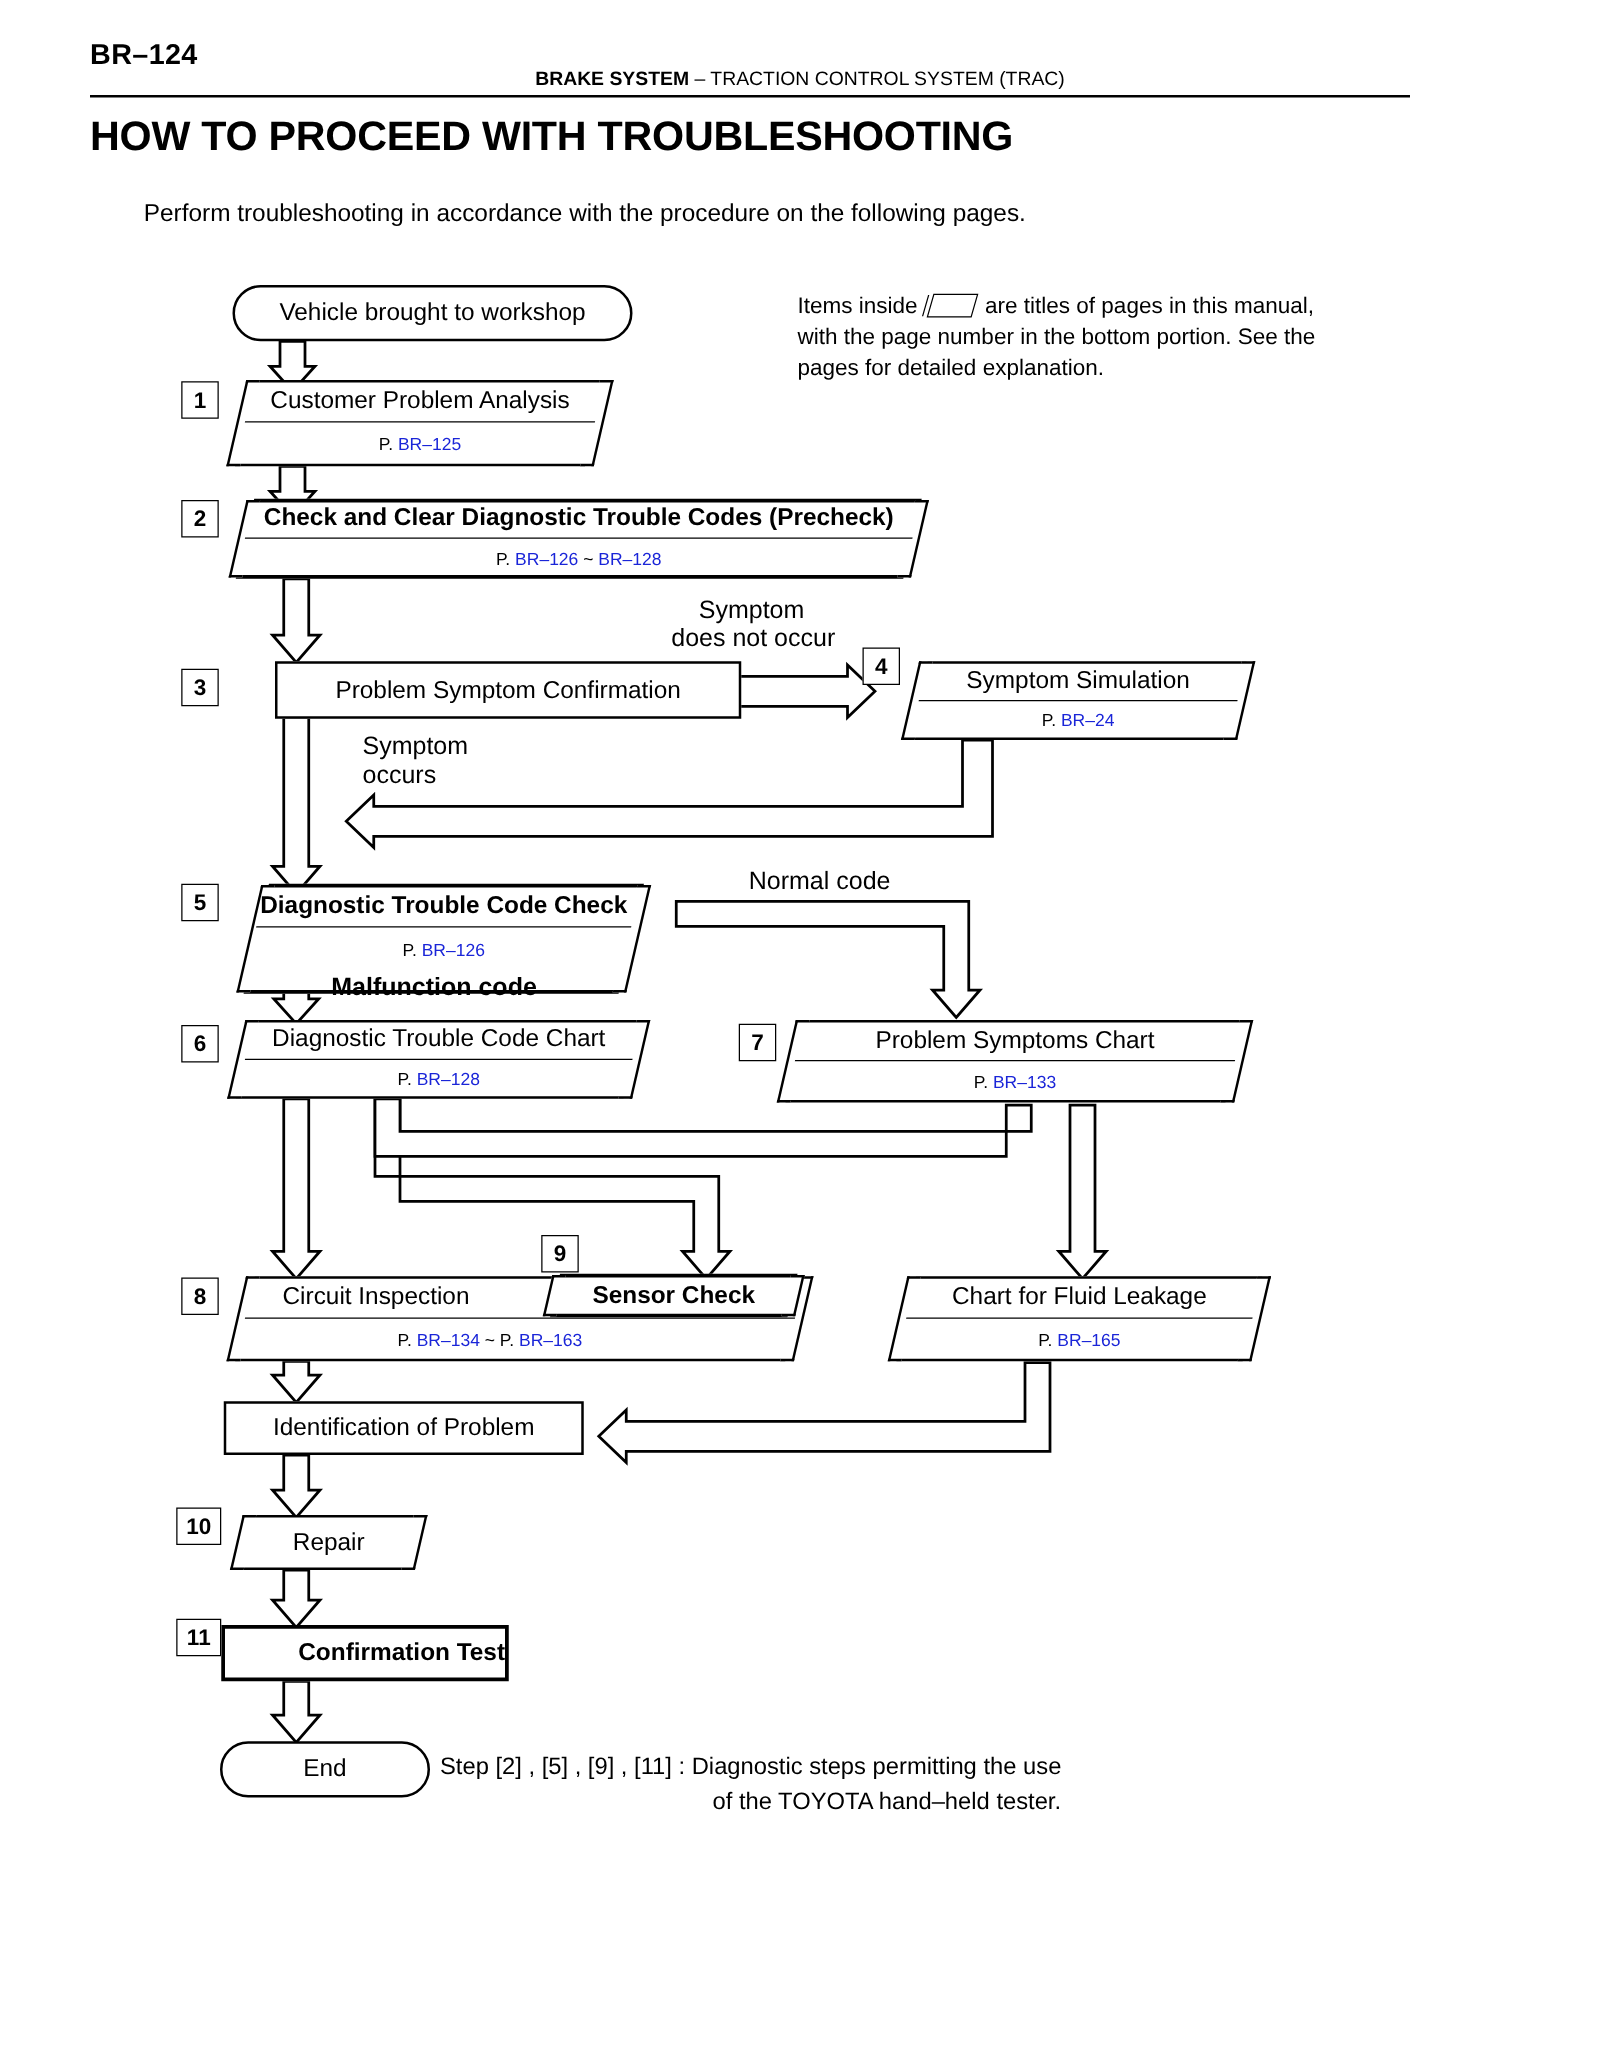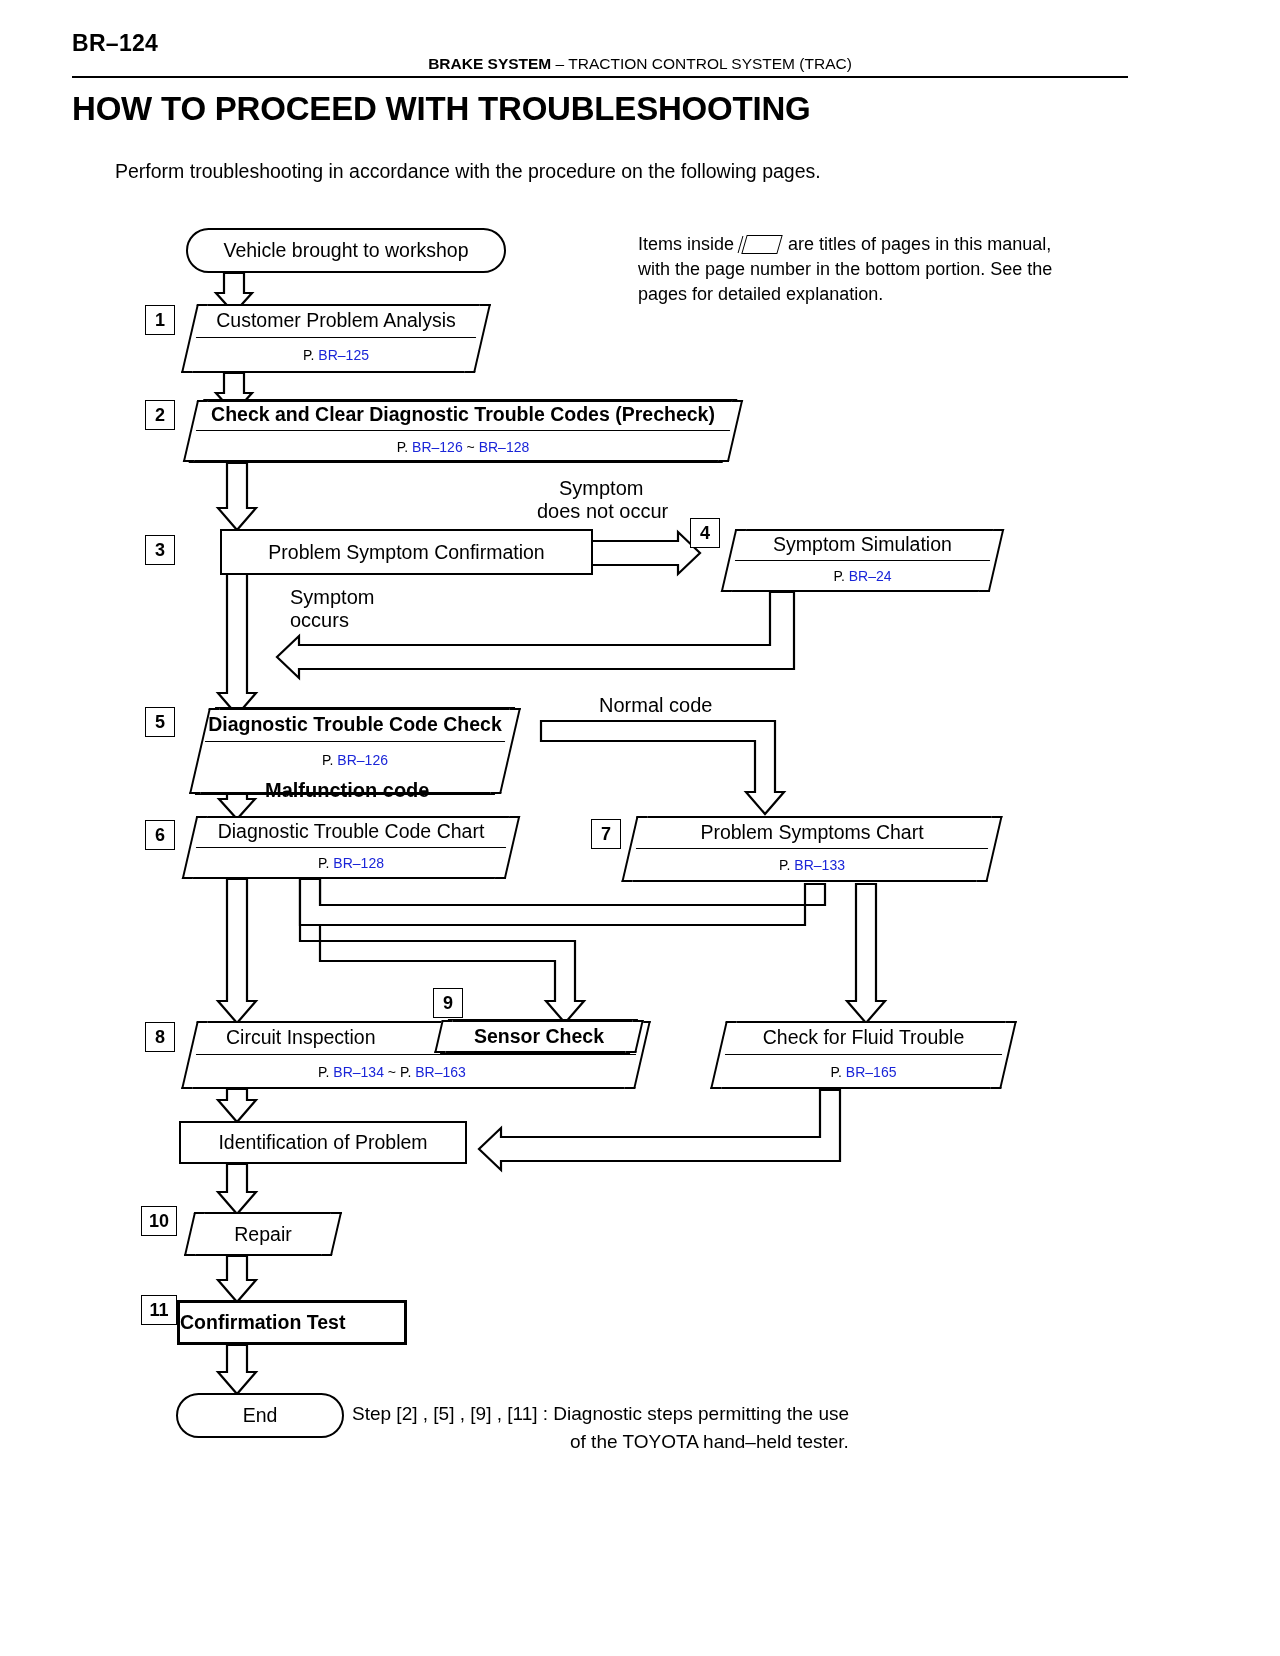--- a/index.html
+++ b/index.html
@@ -313,21 +313,21 @@
     <div class="skin"></div>
     <div class="content" style="height:35px;">
       <span class="lbl b">Sensor Check</span>
     </div>
   </div>
 
   <div class="node para" style="left:725px; top:1021px; width:277px; height:68px;">
     <div class="skin"></div>
     <div class="divider" style="top:33px;"></div>
     <div class="content" style="height:33px;">
-      <span class="lbl">Check for Fluid Trouble</span>
+      <span class="lbl">Chart for Fluid Leakage</span>
     </div>
     <div class="content" style="height:35px;">
       <span class="pref"><span>P.</span>&nbsp;<span class="blue">BR–165</span></span>
     </div>
   </div>
 
   <div class="node rect" style="left:179px; top:1121px; width:288px; height:43px;text-align:right;">
     <div class="inner" style="align-items:center; justify-content:center;">
       <span class="lbl">Identification of Problem</span>
     </div>
@@ -336,21 +336,21 @@
   <div class="step-badge wide" style="left:141px; top:1206px;">10</div>
   <div class="node para" style="left:196px; top:1212px; width:134px; height:44px;">
     <div class="skin"></div>
     <div class="content" style="height:44px;">
       <span class="lbl">Repair</span>
     </div>
   </div>
 
   <div class="step-badge wide" style="left:141px; top:1295px;">11</div>
   <div class="node rect bold" style="left:177px; top:1300px; width:230px; height:45px;">
-    <div class="inner" style="align-items:flex-start; justify-content:center;">
+    <div class="inner" style="align-items:flex-end; justify-content:center;">
       <span class="lbl b">Confirmation Test</span>
     </div>
   </div>
 
   <div class="node stadium" style="left:176px; top:1393px; width:168px; height:45px;">
     <div class="inner">
       <span class="lbl">End</span>
     </div>
   </div>
 

